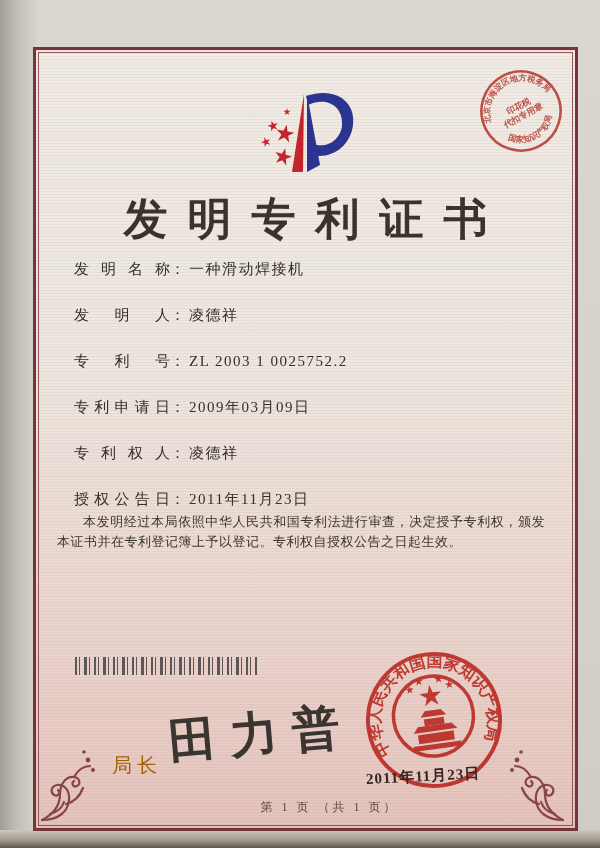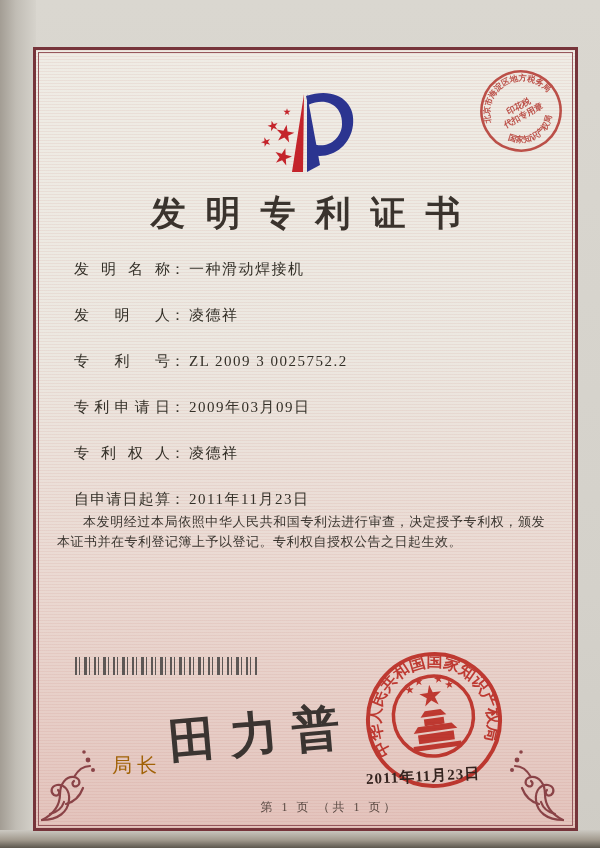--- a/index.html
+++ b/index.html
@@ -21,21 +21,21 @@
       repeating-linear-gradient(180deg,rgba(190,110,100,0.10) 0 1px,rgba(0,0,0,0) 1px 3px),
       linear-gradient(180deg,#efece5 0%,#ece8e1 38%,#ead9d2 68%,#e6ccc5 88%,#e3c3bc 100%);}
   .frame{position:absolute;left:33px;top:47px;width:539px;height:778px;
     border:3px solid #76343a;}
   .frame::after{content:'';position:absolute;inset:2px;border:1px solid #96575c;}
   .cert-number{position:absolute;left:66px;top:87px;font-size:15px;letter-spacing:3px;color:#3c3833;}
   .logo{position:absolute;left:240px;top:84px;width:130px;height:100px;}
   .tax-stamp{position:absolute;left:478px;top:68px;width:86px;height:86px;
     transform:rotate(-28deg);mix-blend-mode:multiply;opacity:.85;}
   .title{position:absolute;left:33px;top:190px;width:545px;text-align:center;
-    font-size:35px;font-weight:bold;letter-spacing:20px;text-indent:20px;color:#3a332d;}
+    font-size:44px;font-weight:bold;letter-spacing:20px;text-indent:20px;color:#3a332d;}
   .field{position:absolute;left:74px;font-size:15px;white-space:nowrap;color:#343028;}
   .flabel{display:inline-block;width:96px;text-align:justify;text-align-last:justify;vertical-align:top;}
   .fcolon{display:inline-block;margin-right:4px;}
   .fvalue{letter-spacing:1.5px;}
   .paragraphs{position:absolute;left:57px;top:512px;width:488px;font-size:13px;
     line-height:20px;text-align:justify;color:#3a352f;}
   .paragraphs p{margin:0;text-indent:2em;letter-spacing:0.5px;}
   .barcode{position:absolute;left:75px;top:657px;width:182px;height:18px;opacity:.8;
     background:
       repeating-linear-gradient(90deg,#3a3a3a 0 2px,transparent 2px 4px,#3a3a3a 4px 5px,
@@ -96,30 +96,30 @@
 
   <div class="title">发明专利证书</div>
 
   <div class="field" style="top:306px">
     <span class="flabel">发明人</span><span class="fcolon">：</span><span class="fvalue">凌德祥</span>
   </div>
   <div class="field" style="top:260px">
     <span class="flabel">发明名称</span><span class="fcolon">：</span><span class="fvalue">一种滑动焊接机</span>
   </div>
   <div class="field" style="top:352px">
-    <span class="flabel">专利号</span><span class="fcolon">：</span><span class="fvalue">ZL 2009 3 0025752.2</span>
+    <span class="flabel">专利号</span><span class="fcolon">：</span><span class="fvalue">ZL 2003 1 0025752.2</span>
   </div>
   <div class="field" style="top:398px">
     <span class="flabel">专利申请日</span><span class="fcolon">：</span><span class="fvalue">2009年03月09日</span>
   </div>
   <div class="field" style="top:444px">
     <span class="flabel">专利权人</span><span class="fcolon">：</span><span class="fvalue">凌德祥</span>
   </div>
   <div class="field" style="top:490px">
-    <span class="flabel">自申请日起算</span><span class="fcolon">：</span><span class="fvalue">2011年11月23日</span>
+    <span class="flabel">授权公告日</span><span class="fcolon">：</span><span class="fvalue">2011年11月23日</span>
   </div>
 
   <div class="paragraphs">
     <p>本发明经过本局依照中华人民共和国专利法进行审查，决定授予专利权，颁发本证书并在专利登记簿上予以登记。专利权自授权公告之日起生效。</p>
   </div>
 
   <div class="barcode"></div>
 
   <div class="director">局长</div>
   <div class="signature">田力普</div>

